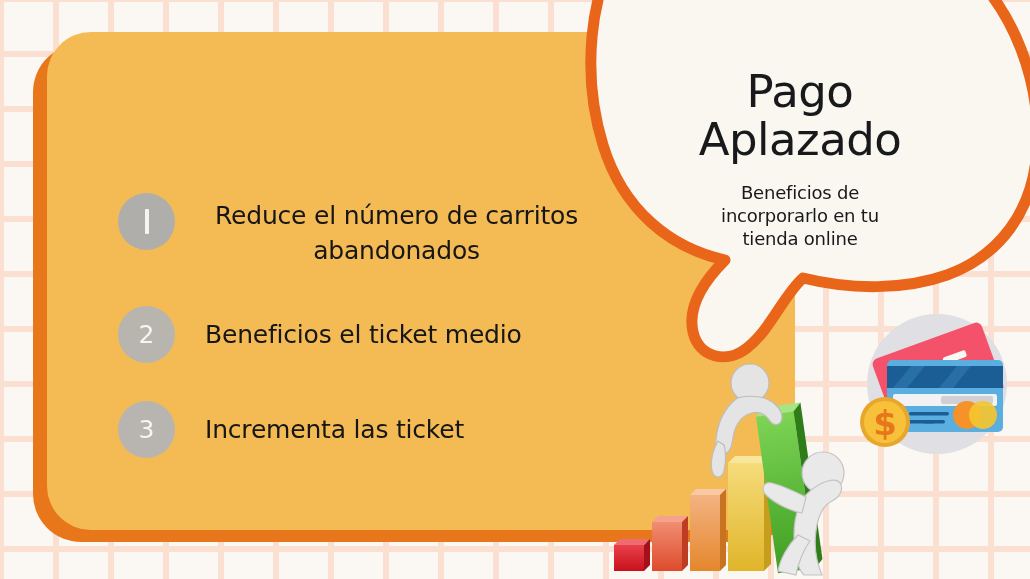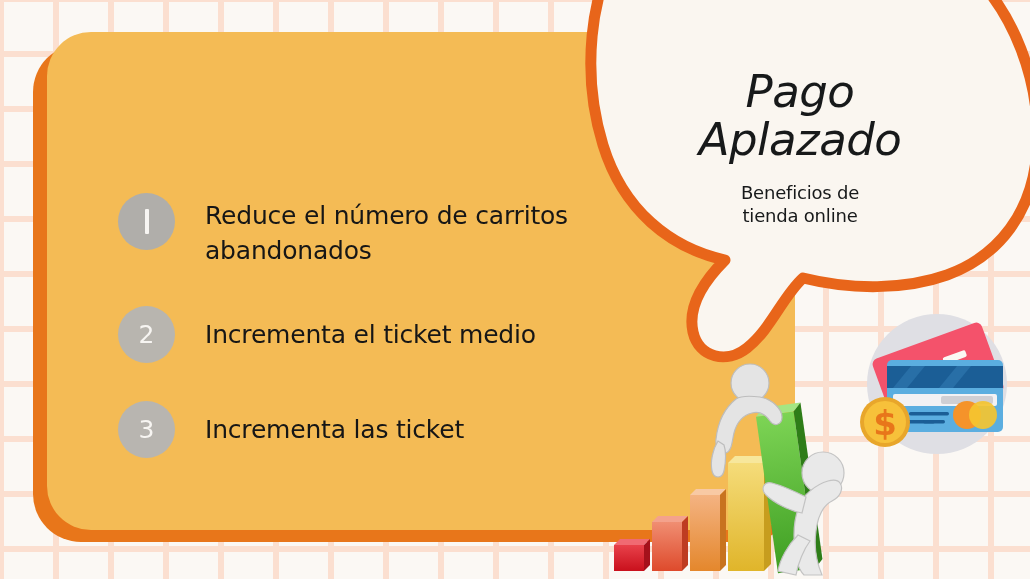--- a/index.html
+++ b/index.html
@@ -47,20 +47,21 @@
     background: #F4BB55;
     border-radius: 44px;
   }
 
   
   .list {
     position: absolute;
     left: 118px;
     top: 193px;
     width: 470px;
+    text-align: center;
   }
   .list-item {
     position: relative;
     display: flex;
     align-items: flex-start;
     margin-bottom: 38px;
   }
   .list-item:last-child { margin-bottom: 0; }
 
   .num-circle {
@@ -120,21 +121,20 @@
     text-align: center;
     pointer-events: none;
   }
   .bubble-title {
     color: #17191A;
     font-family: "DejaVu Sans", sans-serif;
     font-size: 45px;
     font-weight: 400;
     line-height: 1.06;
     letter-spacing: -0.5px;
-    font-style: italic;
   }
   .bubble-sub {
     margin-top: 18px;
     color: #17191A;
     font-family: "DejaVu Sans", sans-serif;
     font-size: 18px;
     font-weight: 400;
     line-height: 1.28;
     letter-spacing: -0.2px;
     text-align: center;
@@ -175,21 +175,21 @@
       <div class="num-circle n1">
         <span class="bar1"></span>
       </div>
       <div class="item-text">Reduce el número de carritos abandonados</div>
     </div>
 
     <div class="list-item single">
       <div class="num-circle n2">
         <span>2</span>
       </div>
-      <div class="item-text">Incrementa el ticket medio</div>
+      <div class="item-text">Beneficios el ticket medio</div>
     </div>
 
     <div class="list-item single">
       <div class="num-circle n3">
         <span>3</span>
       </div>
       <div class="item-text">Incrementa las ticket</div>
     </div>
 
   </div>
@@ -210,20 +210,21 @@
     </svg>
   </div>
 
   <div class="bubble-text">
     <div class="bubble-title">
       <div>Pago</div>
       <div>Aplazado</div>
     </div>
     <div class="bubble-sub">
       <div>Beneficios de</div>
+      <div>incorporarlo en tu</div>
       <div>tienda online</div>
     </div>
   </div>
 
   <div class="chart-illo">
     <svg width="250" height="224" viewBox="0 0 250 224" xmlns="http://www.w3.org/2000/svg">
       <defs>
         <linearGradient id="g1" x1="0" y1="0" x2="0" y2="1">
           <stop offset="0" stop-color="#E8414A"></stop>
             <stop offset="1" stop-color="#C9101C"></stop>

